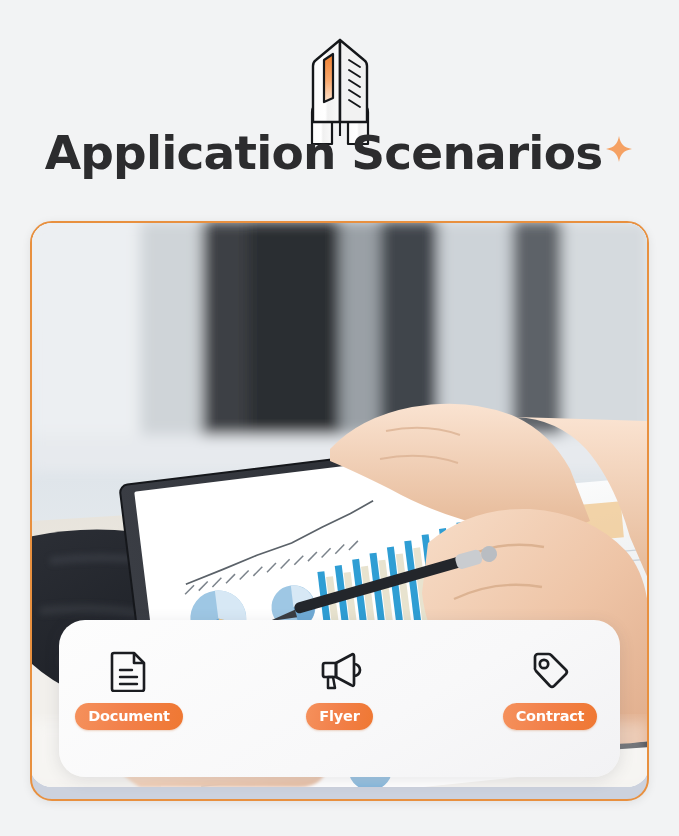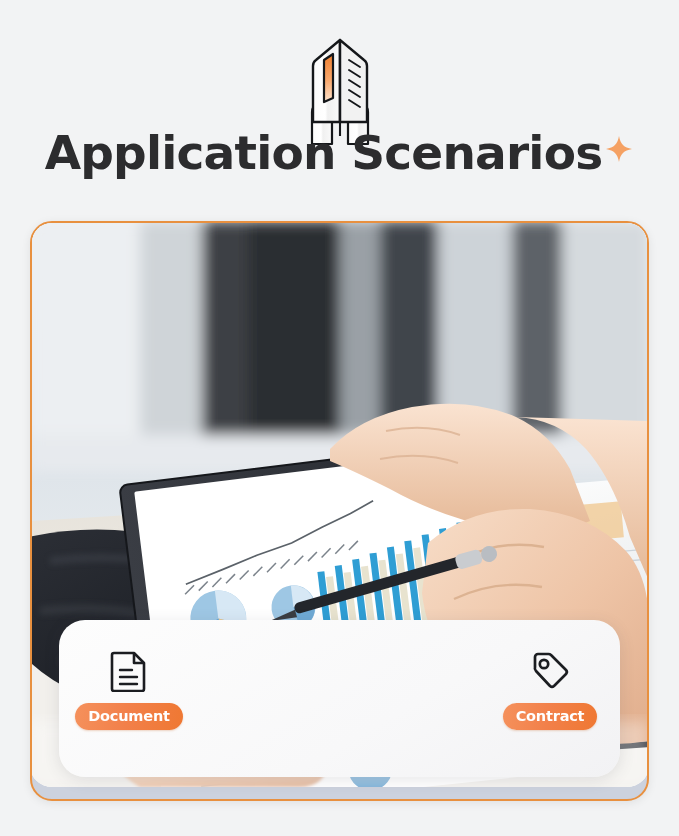--- a/index.html
+++ b/index.html
@@ -478,20 +478,31 @@
           <line x1="10" y1="27" x2="27" y2="27"></line>
           <line x1="10" y1="34" x2="27" y2="34"></line>
         </g>
       </svg>
     </div>
     <span class="pill">Document</span>
   </div>
 
 
 
+  <div class="cat">
+    <div class="cat-icon">
+      <svg width="44" height="40" viewBox="0 0 44 40">
+        <path d="M36 5 L36 33 Q36 36 33 34 L18 26 L18 12 L33 4 Q36 2 36 5 Z" fill="none" stroke="#1b1d21" stroke-width="2.7" stroke-linejoin="round"></path>
+        <path d="M18 12 L7 12 a2 2 0 0 0 -2 2 v10 a2 2 0 0 0 2 2 l11 0 Z" fill="none" stroke="#1b1d21" stroke-width="2.7" stroke-linejoin="round"></path>
+        <path d="M36 13 a6 6 0 0 1 0 12" fill="none" stroke="#1b1d21" stroke-width="2.7"></path>
+        <path d="M10 26 L10 37 L17 37 L15 26 Z" fill="none" stroke="#1b1d21" stroke-width="2.5" stroke-linejoin="round"></path>
+      </svg>
+    </div>
+    <span class="pill">Flyer</span>
+  </div>
 
   <div class="cat">
     <div class="cat-icon">
       <svg width="42" height="42" viewBox="0 0 42 42">
         <path d="M6 17 L6 7 a3 3 0 0 1 3 -3 l10 0 a4 4 0 0 1 3 1 L37 20 a3 3 0 0 1 0 4 L25 36 a3 3 0 0 1 -4 0 L7 21 a4 4 0 0 1 -1 -4 Z" fill="none" stroke="#1b1d21" stroke-width="2.7" stroke-linejoin="round"></path>
         <circle cx="15" cy="14" r="4.2" fill="none" stroke="#1b1d21" stroke-width="2.7"></circle>
       </svg>
     </div>
     <span class="pill">Contract</span>
   </div>

